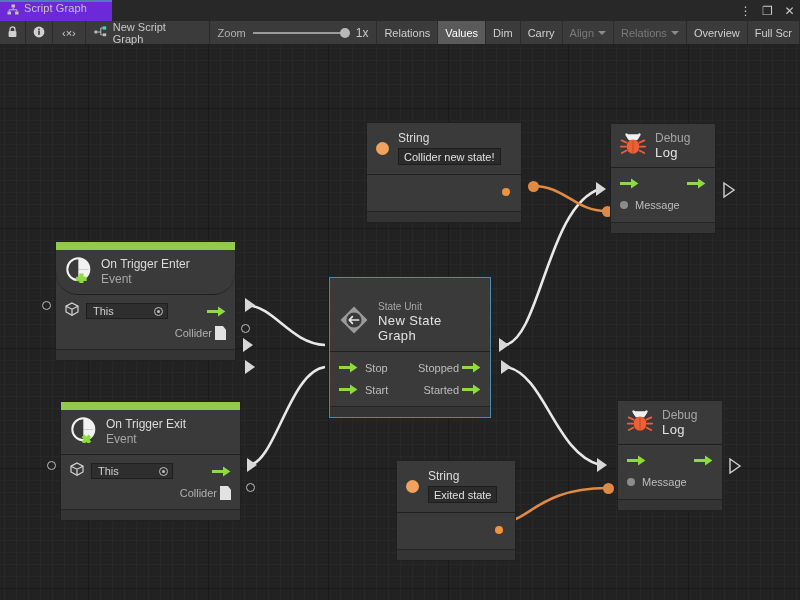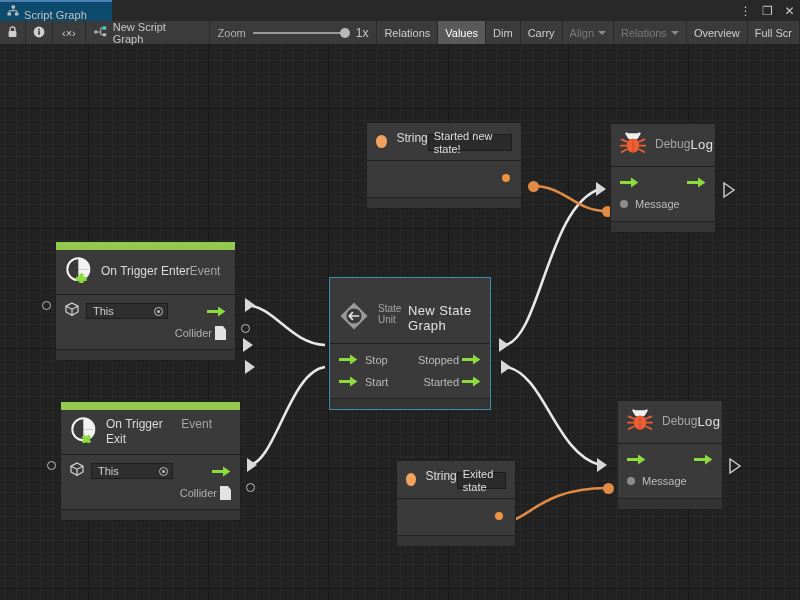--- a/index.html
+++ b/index.html
@@ -12,23 +12,23 @@
 
   
   #app { position: relative; width: 800px; height: 600px; }
 
   #titlebar {
     position: absolute; top: 0; left: 0; width: 800px; height: 21px;
     background: #282828;
   }
   #tab {
     position: absolute; top: 0; left: 0; width: 112px; height: 21px;
-    background: #0c4a6e;
+    background: #6d28d9;
     border-top: 2px solid #4a80b4;
-    display: flex; align-items: flex-end; gap: 5px;
+    display: flex; align-items: flex-start; gap: 5px;
     padding-left: 7px;
   }
   #tab .tab-label {
     font-size: 11px; color: #c4c4c4; letter-spacing: .1px;
   }
   .graph-glyph { display: block; }
 
   #winbtns {
     position: absolute; right: 4px; top: 0; height: 21px;
     display: flex; align-items: center; gap: 9px;
@@ -102,21 +102,21 @@
     color: #d4d4d4;
   }
   .node.selected { border-color: #3d8fb0; }
   .node-accent { height: 8px; background: #93c94f; }
   .node-head {
     display: flex; align-items: center; gap: 9px;
     padding: 7px 10px 7px 9px;
     background: #3a3a3a;
     border-bottom: 1px solid #202020;
   }
-  .node-head .titles { display: flex; line-height: 1.18; }
+  .node-head .titles { display: flex; flex-direction: column; line-height: 1.18; }
   .t-main { font-size: 12px; color: #dcdcdc; }
   .t-sub  { font-size: 12px; color: #a6a6a6; }
   .t-main.small { font-size: 10px; color: #a6a6a6; }
   .t-big { font-size: 13px; color: #e3e3e3; letter-spacing: .4px; }
   .node-body { background: #3a3a3a; padding: 6px 0 7px 0; }
   .node-foot { height: 11px; background: #343434; border-top: 1px solid #242424; }
 
   .row { display: flex; align-items: center; height: 22px; padding: 0 9px; }
   .row .lhs { display: flex; align-items: center; gap: 7px; }
   .row .rhs { margin-left: auto; display: flex; align-items: center; gap: 3px; }
@@ -295,21 +295,21 @@
     <div class="orangeport" style="left:528px; top:136px;"></div>
     <div class="orangeport" style="left:602px; top:161px;"></div>
     <div class="orangeport" style="left:498px; top:472px;"></div>
     <div class="orangeport" style="left:603px; top:438px;"></div>
 
     <div class="node" style="left:366px; top:77px; width:156px;">
       <div class="node-head" style="padding:8px 9px 9px 9px;">
         <span class="bigdot"></span>
         <span class="titles">
           <span class="t-main">String</span>
-          <span class="strfield" style="margin-top:3px;">Started new state!</span>
+          <span class="strfield" style="margin-top:3px;">Collider new state!</span>
         </span>
       </div>
       <div class="node-body" style="height:36px; position:relative;">
         <span class="dot orange" style="position:absolute; right:11px; top:13px;"></span>
       </div>
       <div class="node-foot"></div>
     </div>
 
     <div class="node" style="left:610px; top:78px; width:106px;">
       <div class="node-head">
@@ -346,21 +346,21 @@
             <span class="dot"></span>
             <span class="row-label">Message</span>
           </span>
         </div>
       </div>
       <div class="node-foot"></div>
     </div>
 
     <div class="node" style="left:55px; top:196px; width:181px;">
       <div class="node-accent"></div>
-      <div class="node-head" style="padding:6px 10px 7px 9px;">
+      <div class="node-head" style="padding:6px 10px 7px 9px;border-radius:22px;">
         <span>
           <svg width="27" height="27" viewBox="0 0 27 27">
             <path d="M13.3 2.2 a11 11 0 1 0 0 22 a11 11 0 1 0 0 -22 Z" fill="none" stroke="#f2f2f2" stroke-width="2"></path>
             <path d="M13.3 13.2 L13.3 2.6 A10.6 10.6 0 0 1 23.9 13.2 Z" fill="#f2f2f2"></path>
             <path d="M13.3 13.2 L23.9 13.2 A10.6 10.6 0 0 1 13.3 23.8 Z" fill="#f2f2f2"></path>
             <path d="M14.3 17.6 h4.2 v3.2 h3.2 v4.2 h-3.2 v3.2 h-4.2 v-3.2 h-3.2 v-4.2 h3.2 Z" fill="#8ddb3e"></path>
           </svg>
         </span>
         <span class="titles">
           <span class="t-main">On Trigger Enter</span>

